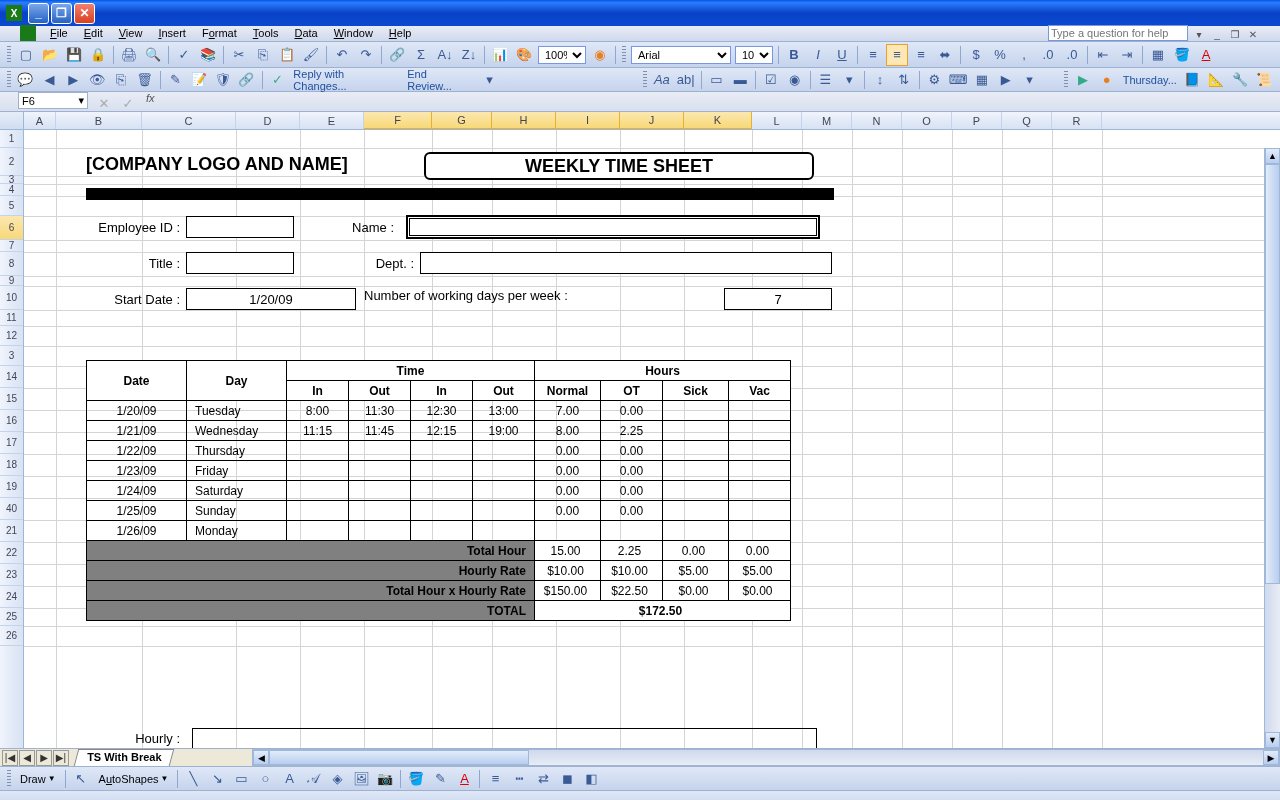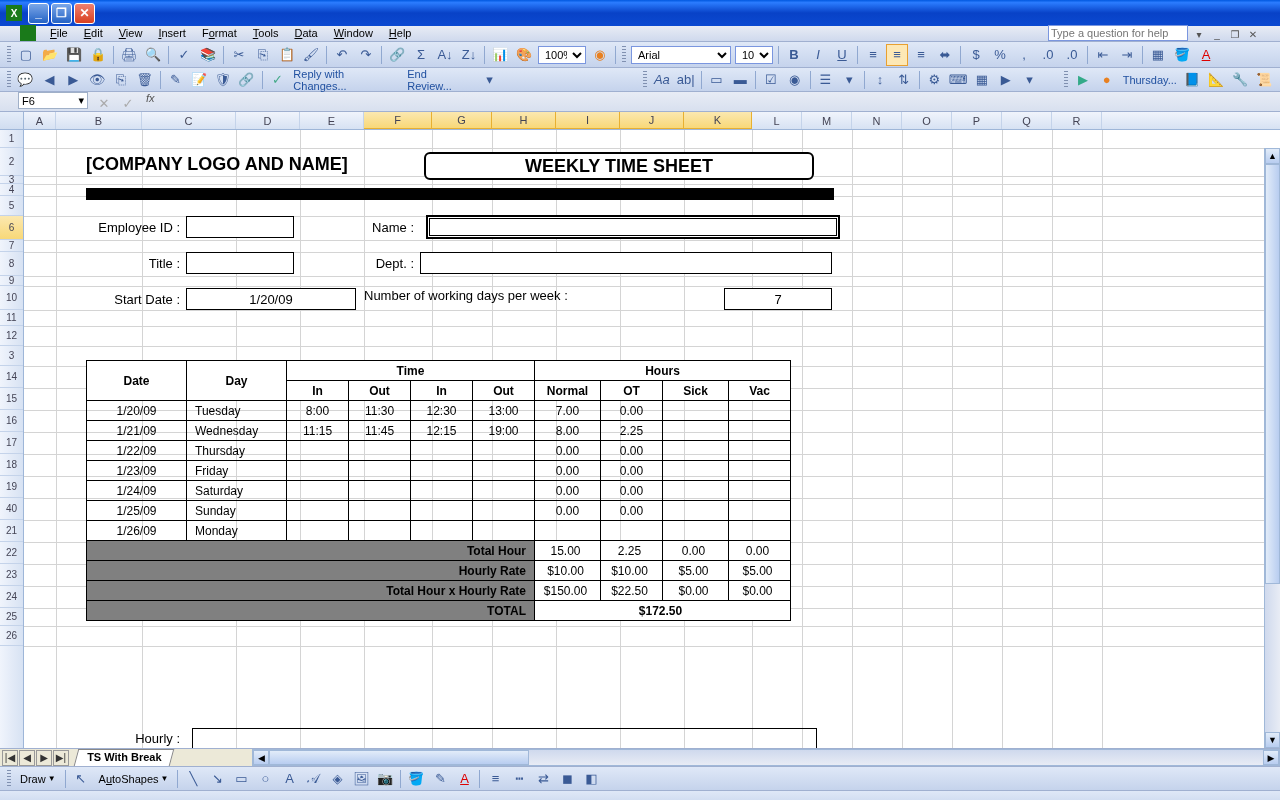--- a/index.html
+++ b/index.html
@@ -368,21 +368,21 @@
         <div class="r1">
           <span class="company">[COMPANY LOGO AND NAME]</span>
         </div>
         <div class="title-box">WEEKLY TIME SHEET</div>
         <div class="thickbar"></div>
 
         <div class="field-row" style="top:86px; left:62px;">
           <span class="field-label">Employee ID :</span>
           <span class="field-box" style="width:108px"></span>
         </div>
-        <div class="field-row" style="top:86px; left:336px;gap:7px;">
+        <div class="field-row" style="top:86px; left:316px;gap:7px;">
           <span class="field-label" style="width:60px">Name :</span>
           <span class="field-box sel" style="width:412px"></span>
         </div>
         <div class="field-row" style="top:122px; left:62px;">
           <span class="field-label">Title :</span>
           <span class="field-box" style="width:108px"></span>
         </div>
         <div class="field-row" style="top:122px; left:336px;">
           <span class="field-label" style="width:60px">Dept. :</span>
           <span class="field-box" style="width:412px"></span>

